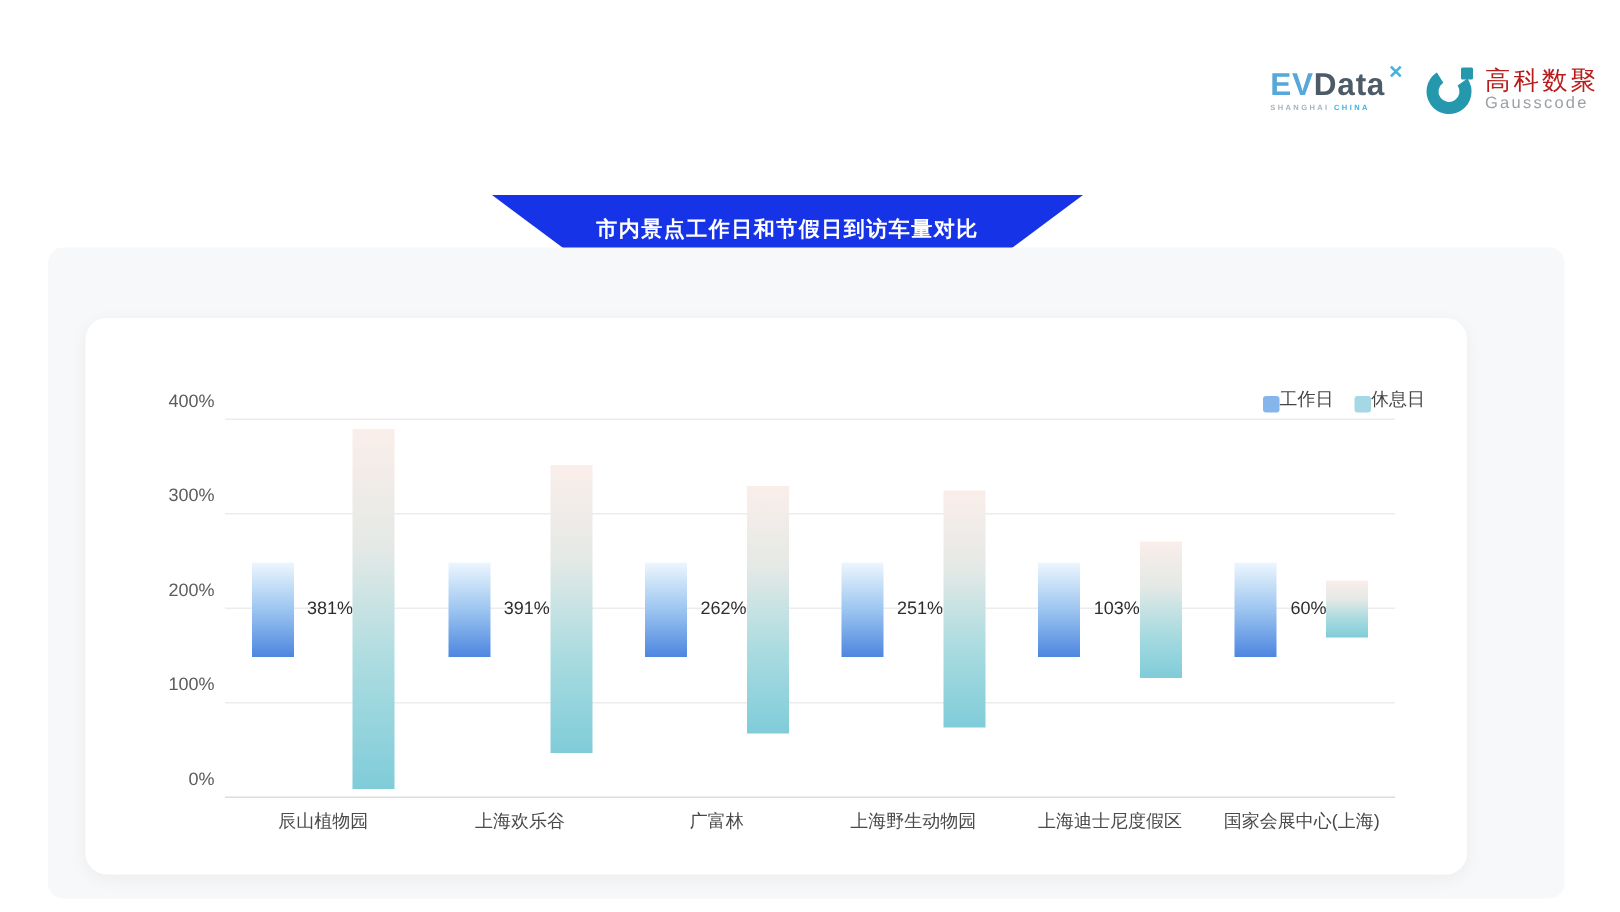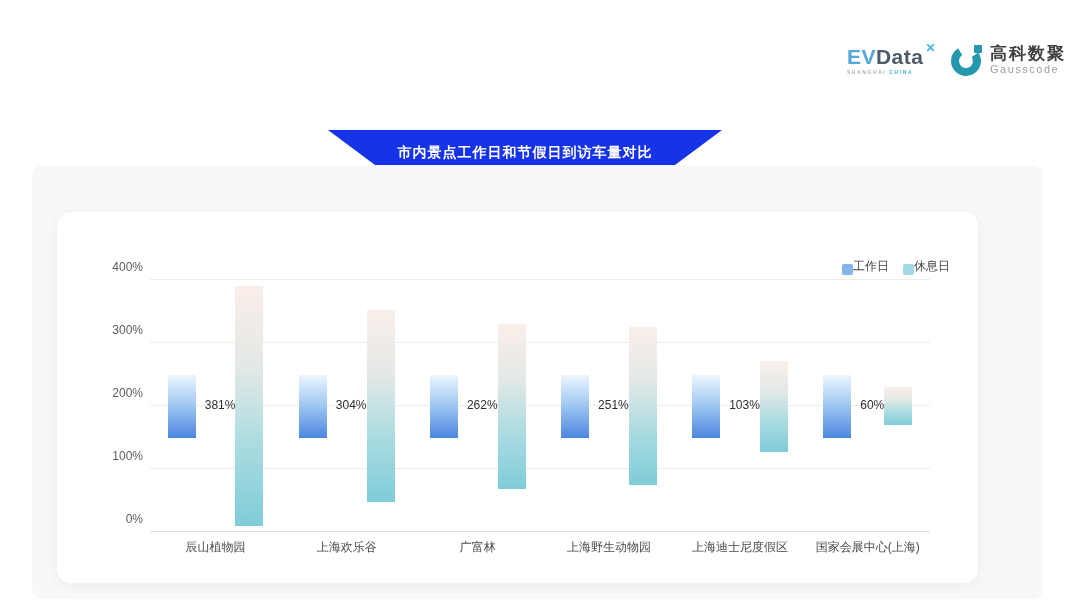--- a/index.html
+++ b/index.html
@@ -13,21 +13,21 @@
   .evdata-main { font-size:21px; font-weight:700; letter-spacing:.5px; display:flex; align-items:flex-start; }
   .ev-part1 { color:#56a8da; }
   .ev-part2 { color:#4d5a68; }
   .ev-sup { color:#41b2e4; font-size:12px; font-weight:700; margin-left:2px; margin-top:-4px; }
   .evdata-sub { font-size:5px; letter-spacing:1.6px; margin-top:3px; font-weight:700; }
   .evdata-sub .s1 { color:#a9b2bb; }
   .evdata-sub .s2 { color:#41b2e4; }
   .gausscode { display:flex; align-items:center; gap:6px; }
   .g-icon { width:34px; height:34px; }
   .g-text { display:flex; flex-direction:column; line-height:1.1; }
-  .g-cn { font-size:17px; font-weight:700; color:#404040; letter-spacing:2px; }
+  .g-cn { font-size:17px; font-weight:400; color:#b91c1c; letter-spacing:2px; }
   .g-en { font-size:11px; color:#9aa0a6; letter-spacing:1.5px; }
 
   
   .banner { position:absolute; left:328px; top:103px; width:394px; height:44px;
             background:#1733e8;
             clip-path:polygon(0 0, 100% 0, 85% 100%, 15% 100%);
             display:flex; align-items:center; justify-content:center; }
   .banner-text { color:#ffffff; font-size:14px; font-weight:700; letter-spacing:1px; padding-top:2px; }
 
   
@@ -119,21 +119,21 @@
               <div class="barlabel">381%</div>
               <div class="bar" style="height: 240px; background: linear-gradient(rgb(250, 238, 234) 0%, rgb(228, 233, 230) 33%, rgb(169, 219, 224) 67%, rgb(127, 204, 217) 100%);"></div>
             </div>
             <div class="xlabel">辰山植物园</div>
           </div>
           <div class="group">
             <div class="barwrap">
               <div class="bar" style="height: 63px; background: linear-gradient(rgb(237, 246, 254) 0%, rgb(156, 197, 240) 50%, rgb(77, 134, 224) 100%);"></div>
             </div>
             <div class="barwrap">
-              <div class="barlabel">304%</div>
+              <div class="barlabel">391%</div>
               <div class="bar" style="height: 192px; background: linear-gradient(rgb(250, 238, 234) 0%, rgb(228, 233, 230) 33%, rgb(169, 219, 224) 67%, rgb(127, 204, 217) 100%);"></div>
             </div>
             <div class="xlabel">上海欢乐谷</div>
           </div>
           <div class="group">
             <div class="barwrap">
               <div class="bar" style="height: 63px; background: linear-gradient(rgb(237, 246, 254) 0%, rgb(156, 197, 240) 50%, rgb(77, 134, 224) 100%);"></div>
             </div>
             <div class="barwrap">
               <div class="barlabel">262%</div>

